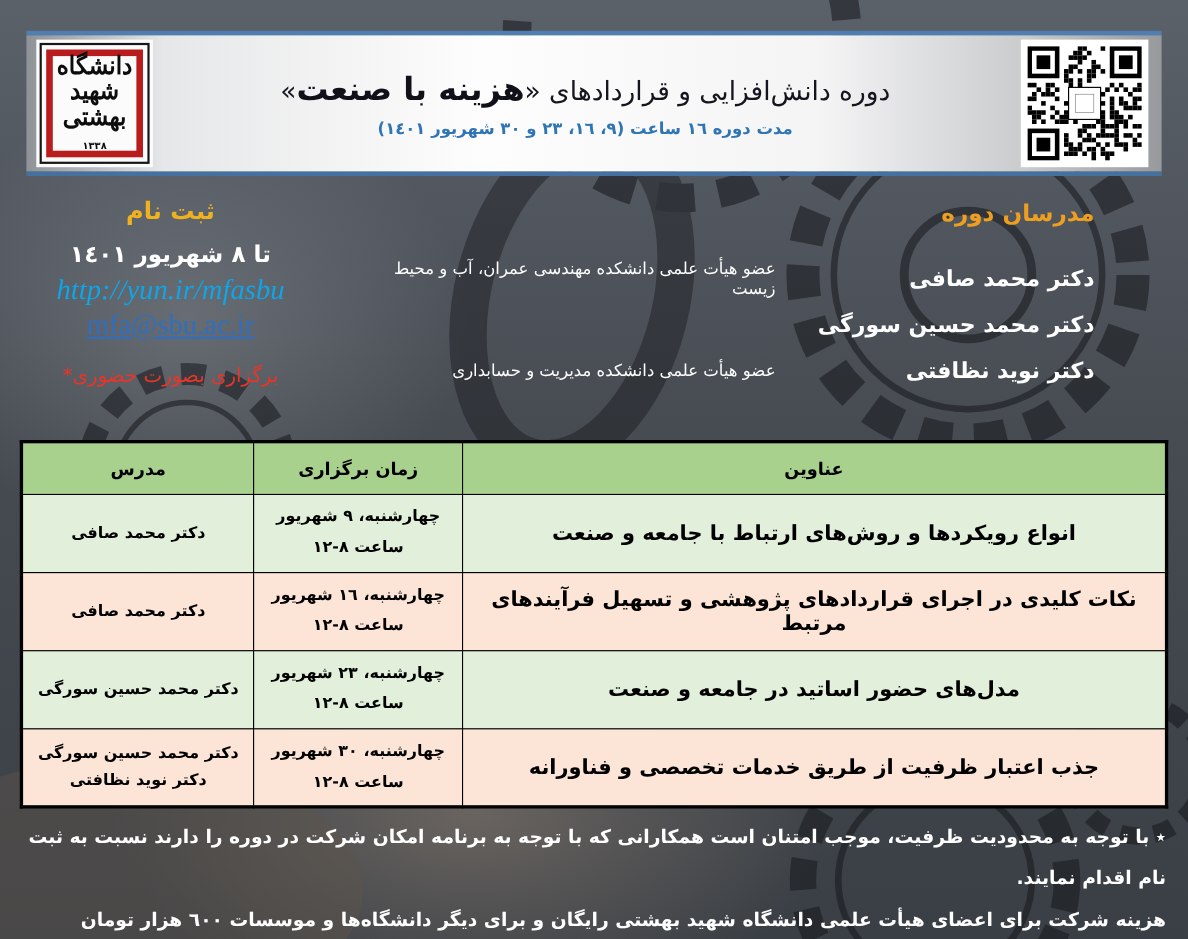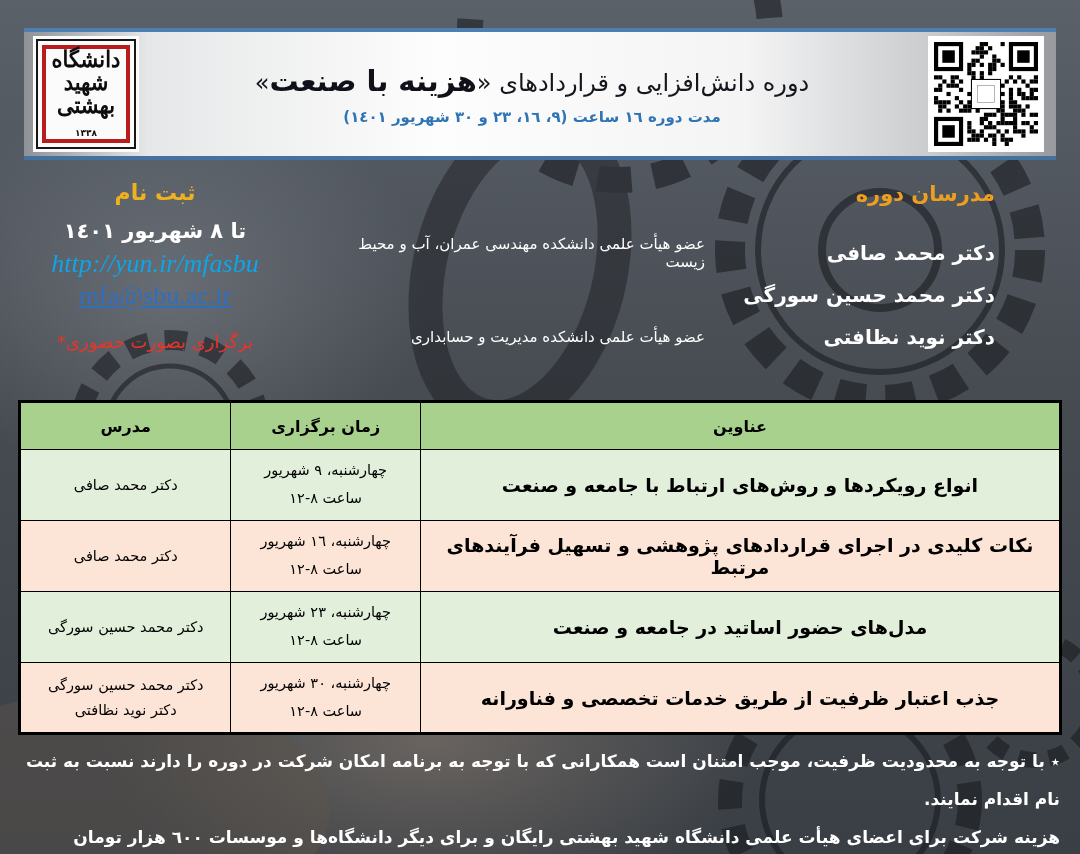--- a/index.html
+++ b/index.html
@@ -17,21 +17,21 @@
     border-top:4px solid #4e7fb0;border-bottom:4px solid #44719f;
     display:flex;align-items:center;justify-content:space-between;padding:0 12px;}
   .qr-box{width:116px;height:116px;background:#fff;padding:6px;flex:0 0 auto;}
   .header-center{flex:1;text-align:center;direction:rtl;padding:0 8px;}
   .title-line{font-size:24px;color:#15151d;line-height:1.35;}
   .title-line b{font-size:29px;font-weight:bold;color:#101018;}
   .subtitle-line{font-size:17px;font-weight:bold;color:#0c0c0c;margin-top:7px;}
   .duration-line{font-size:15px;font-weight:bold;color:var(--blue);margin-top:7px;}
   .logo-box{width:100px;height:110px;background:#fbfbfb;border:2px solid #161616;
     box-shadow:0 0 0 3px #fbfbfb;flex:0 0 auto;display:flex;align-items:center;justify-content:center;}
-  .logo-inner{border:4px solid #b91c1c;width:88px;height:98px;display:flex;flex-direction:column;
+  .logo-inner{border:6px solid #b91c1c;width:88px;height:98px;display:flex;flex-direction:column;
     align-items:center;justify-content:center;gap:14px;}
   .logo-cal{font-family:"DejaVu Serif",serif;font-weight:bold;font-size:21px;line-height:1.02;
     color:#0d0d0d;text-align:center;width:74px;transform:scaleY(1.08);}
   .logo-year{font-size:9px;color:#0d0d0d;font-weight:bold;}
   
   .reg-block{position:absolute;left:6px;top:180px;width:298px;z-index:2;text-align:center;}
   .reg-heading{font-size:22px;font-weight:bold;color:var(--gold);}
   .reg-deadline{font-size:21px;font-weight:bold;color:#fff;margin-top:14px;}
   .reg-url{font-family:"Liberation Serif",serif;font-size:26px;color:#fff;margin-top:6px;direction:ltr;}
   .reg-url a{color:#0ea5e9;text-decoration:none;font-style:italic;}
@@ -41,21 +41,21 @@
   
   .ins-block{position:absolute;right:85px;left:330px;top:182px;z-index:2;direction:rtl;}
   .ins-heading{font-size:21px;font-weight:bold;color:var(--orange);text-align:right;}
   .ins-rows{margin-top:26px;}
   .ins-row{display:flex;align-items:center;height:42px;direction:rtl;}
   .ins-name{width:290px;font-size:20px;font-weight:bold;color:#fff;text-align:right;flex:0 0 auto;}
   .ins-aff{flex:1;font-size:15px;color:#fff;text-align:right;}
   
   .tbl-wrap{position:absolute;right:18px;left:18px;top:400px;z-index:2;}
   table{width:100%;border-collapse:collapse;direction:rtl;border:3px solid #000;}
-  th,td{border:1.5px solid #000;text-align:center;vertical-align:middle;color:#000;}
+  th,td{border:1.5px solid #000;text-align:center;vertical-align:middle;color:#000;font-weight:bold;}
   th{background:var(--tbl-header);height:48px;font-size:16px;font-weight:bold;}
   td{height:71px;}
   tr.row-green td{background:var(--row-green);}
   tr.row-peach td{background:var(--row-peach);}
   .col-topic{width:642px;}
   .col-time{width:190px;}
   .col-ins{width:212px;}
   td.topic-cell{font-size:19px;font-weight:bold;padding:0 14px;}
   td.time-cell{font-size:14.5px;line-height:1.9;}
   td.ins-cell{font-size:14.5px;line-height:1.7;}

